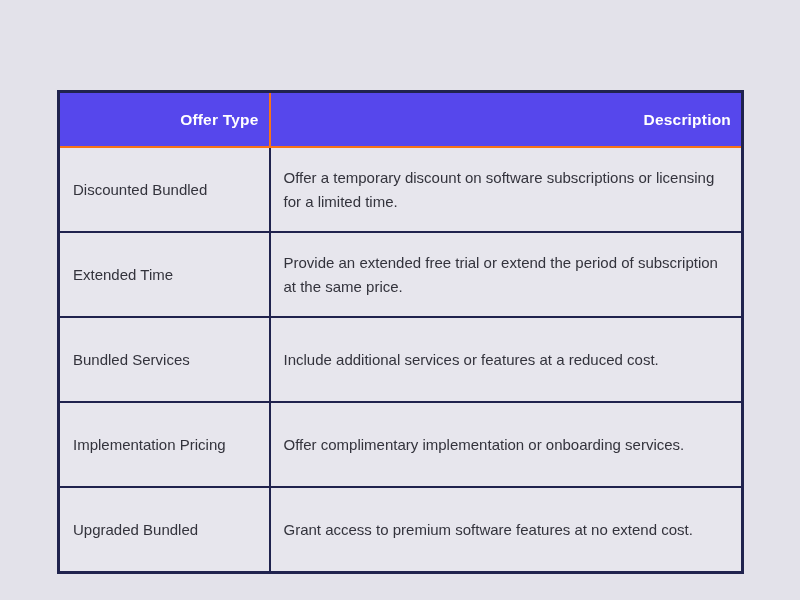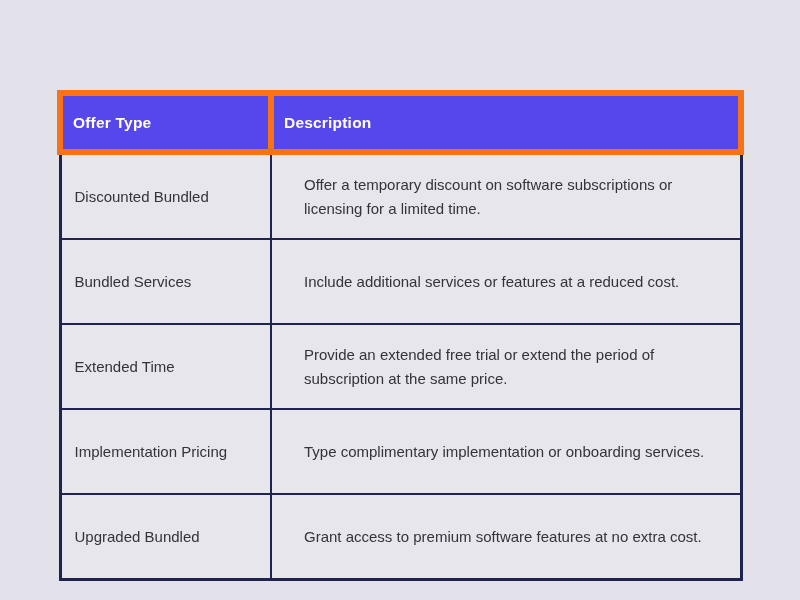--- a/index.html
+++ b/index.html
@@ -26,38 +26,38 @@
     border-collapse: collapse;
     table-layout: fixed;
     border: 3px solid #20234e;
   }
   table.offer-table col.c1 { width: 211px; }
   table.offer-table th {
     background: #5647ec;
     color: #ffffff;
     font-size: 15.5px;
     font-weight: bold;
-    text-align: left;
+    text-align: right;
     height: 53px;
-    border: 6px solid #f97316;
+    border: 2px solid #f97316;
     padding: 0 10px;
     letter-spacing: 0.2px;
   }
   table.offer-table td {
     background: #e7e6ed;
     color: #33333c;
     font-size: 15px;
     line-height: 24px;
     height: 71px;
     border: 2px solid #20234e;
     vertical-align: middle;
     padding: 6px 18px 6px 13px;
   }
   table.offer-table td.desc {
-    padding-left: 32px;
+    padding-left: 13px;
   }
 </style>
 </head>
 <body>
 
 <div class="page">
   <table class="offer-table">
     <colgroup>
       <col class="c1">
       <col class="c2">
@@ -67,30 +67,30 @@
         <th>Offer Type</th>
         <th>Description</th>
       </tr>
     </thead>
     <tbody>
       <tr>
         <td>Discounted Bundled</td>
         <td class="desc">Offer a temporary discount on software subscriptions or licensing for a limited time.</td>
       </tr>
       <tr>
+        <td>Extended Time</td>
+        <td class="desc">Provide an extended free trial or extend the period of subscription at the same price.</td>
+      </tr>
+      <tr>
         <td>Bundled Services</td>
         <td class="desc">Include additional services or features at a reduced cost.</td>
       </tr>
       <tr>
-        <td>Extended Time</td>
-        <td class="desc">Provide an extended free trial or extend the period of subscription at the same price.</td>
-      </tr>
-      <tr>
         <td>Implementation Pricing</td>
-        <td class="desc">Type complimentary implementation or onboarding services.</td>
+        <td class="desc">Offer complimentary implementation or onboarding services.</td>
       </tr>
       <tr>
         <td>Upgraded Bundled</td>
-        <td class="desc">Grant access to premium software features at no extra cost.</td>
+        <td class="desc">Grant access to premium software features at no extend cost.</td>
       </tr>
     </tbody>
   </table>
 </div>
 
 </body></html>

